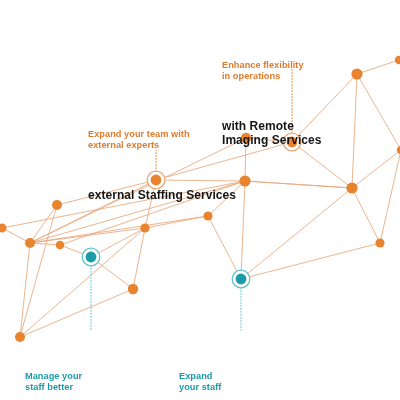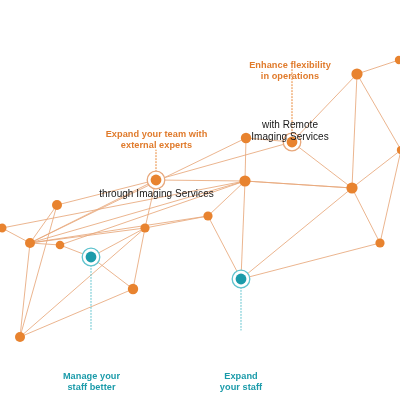--- a/index.html
+++ b/index.html
@@ -27,34 +27,33 @@
   #net {
     position: absolute;
     left: 0;
     top: 0;
     width: 400px;
     height: 400px;
     display: block;
   }
   .callout {
     position: absolute;
-    text-align: center;
     line-height: 1.18;
     white-space: pre;
   }
   .callout .title {
     display: block;
     font-weight: bold;
     font-size: 9.2px;
     letter-spacing: 0.05px;
   }
   .callout .sub {
     display: block;
-    font-weight: normal;
-    font-size: 10px;
+    font-weight: bold;
+    font-size: 12px;
     color: #161616;
     letter-spacing: 0.05px;
   }
   .callout.orange .title { color: #E07B2C; }
   .callout.teal .title { color: #1B9BAA; }
 </style>
 </head>
 <body>
 
 <div id="stage">
@@ -138,21 +137,21 @@
   <div class="callout orange" id="callout-remote-imaging" style="left:222px; top:22px; width:136px;">
     <span class="title">Enhance flexibility
 in operations</span>
     <span class="sub">with Remote
 Imaging Services</span>
   </div>
 
   <div class="callout orange" id="callout-staffing" style="left:88px; top:91px; width:137px;">
     <span class="title">Expand your team with
 external experts</span>
-    <span class="sub">through Imaging Services</span>
+    <span class="sub">external Staffing Services</span>
   </div>
 
   <div class="callout teal" id="callout-workforce" style="left:25px; top:333px; width:133px;">
     <span class="title">Manage your
 staff better</span>
     
   </div>
 
   <div class="callout teal" id="callout-upskill" style="left:179px; top:333px; width:124px;">
     <span class="title">Expand

